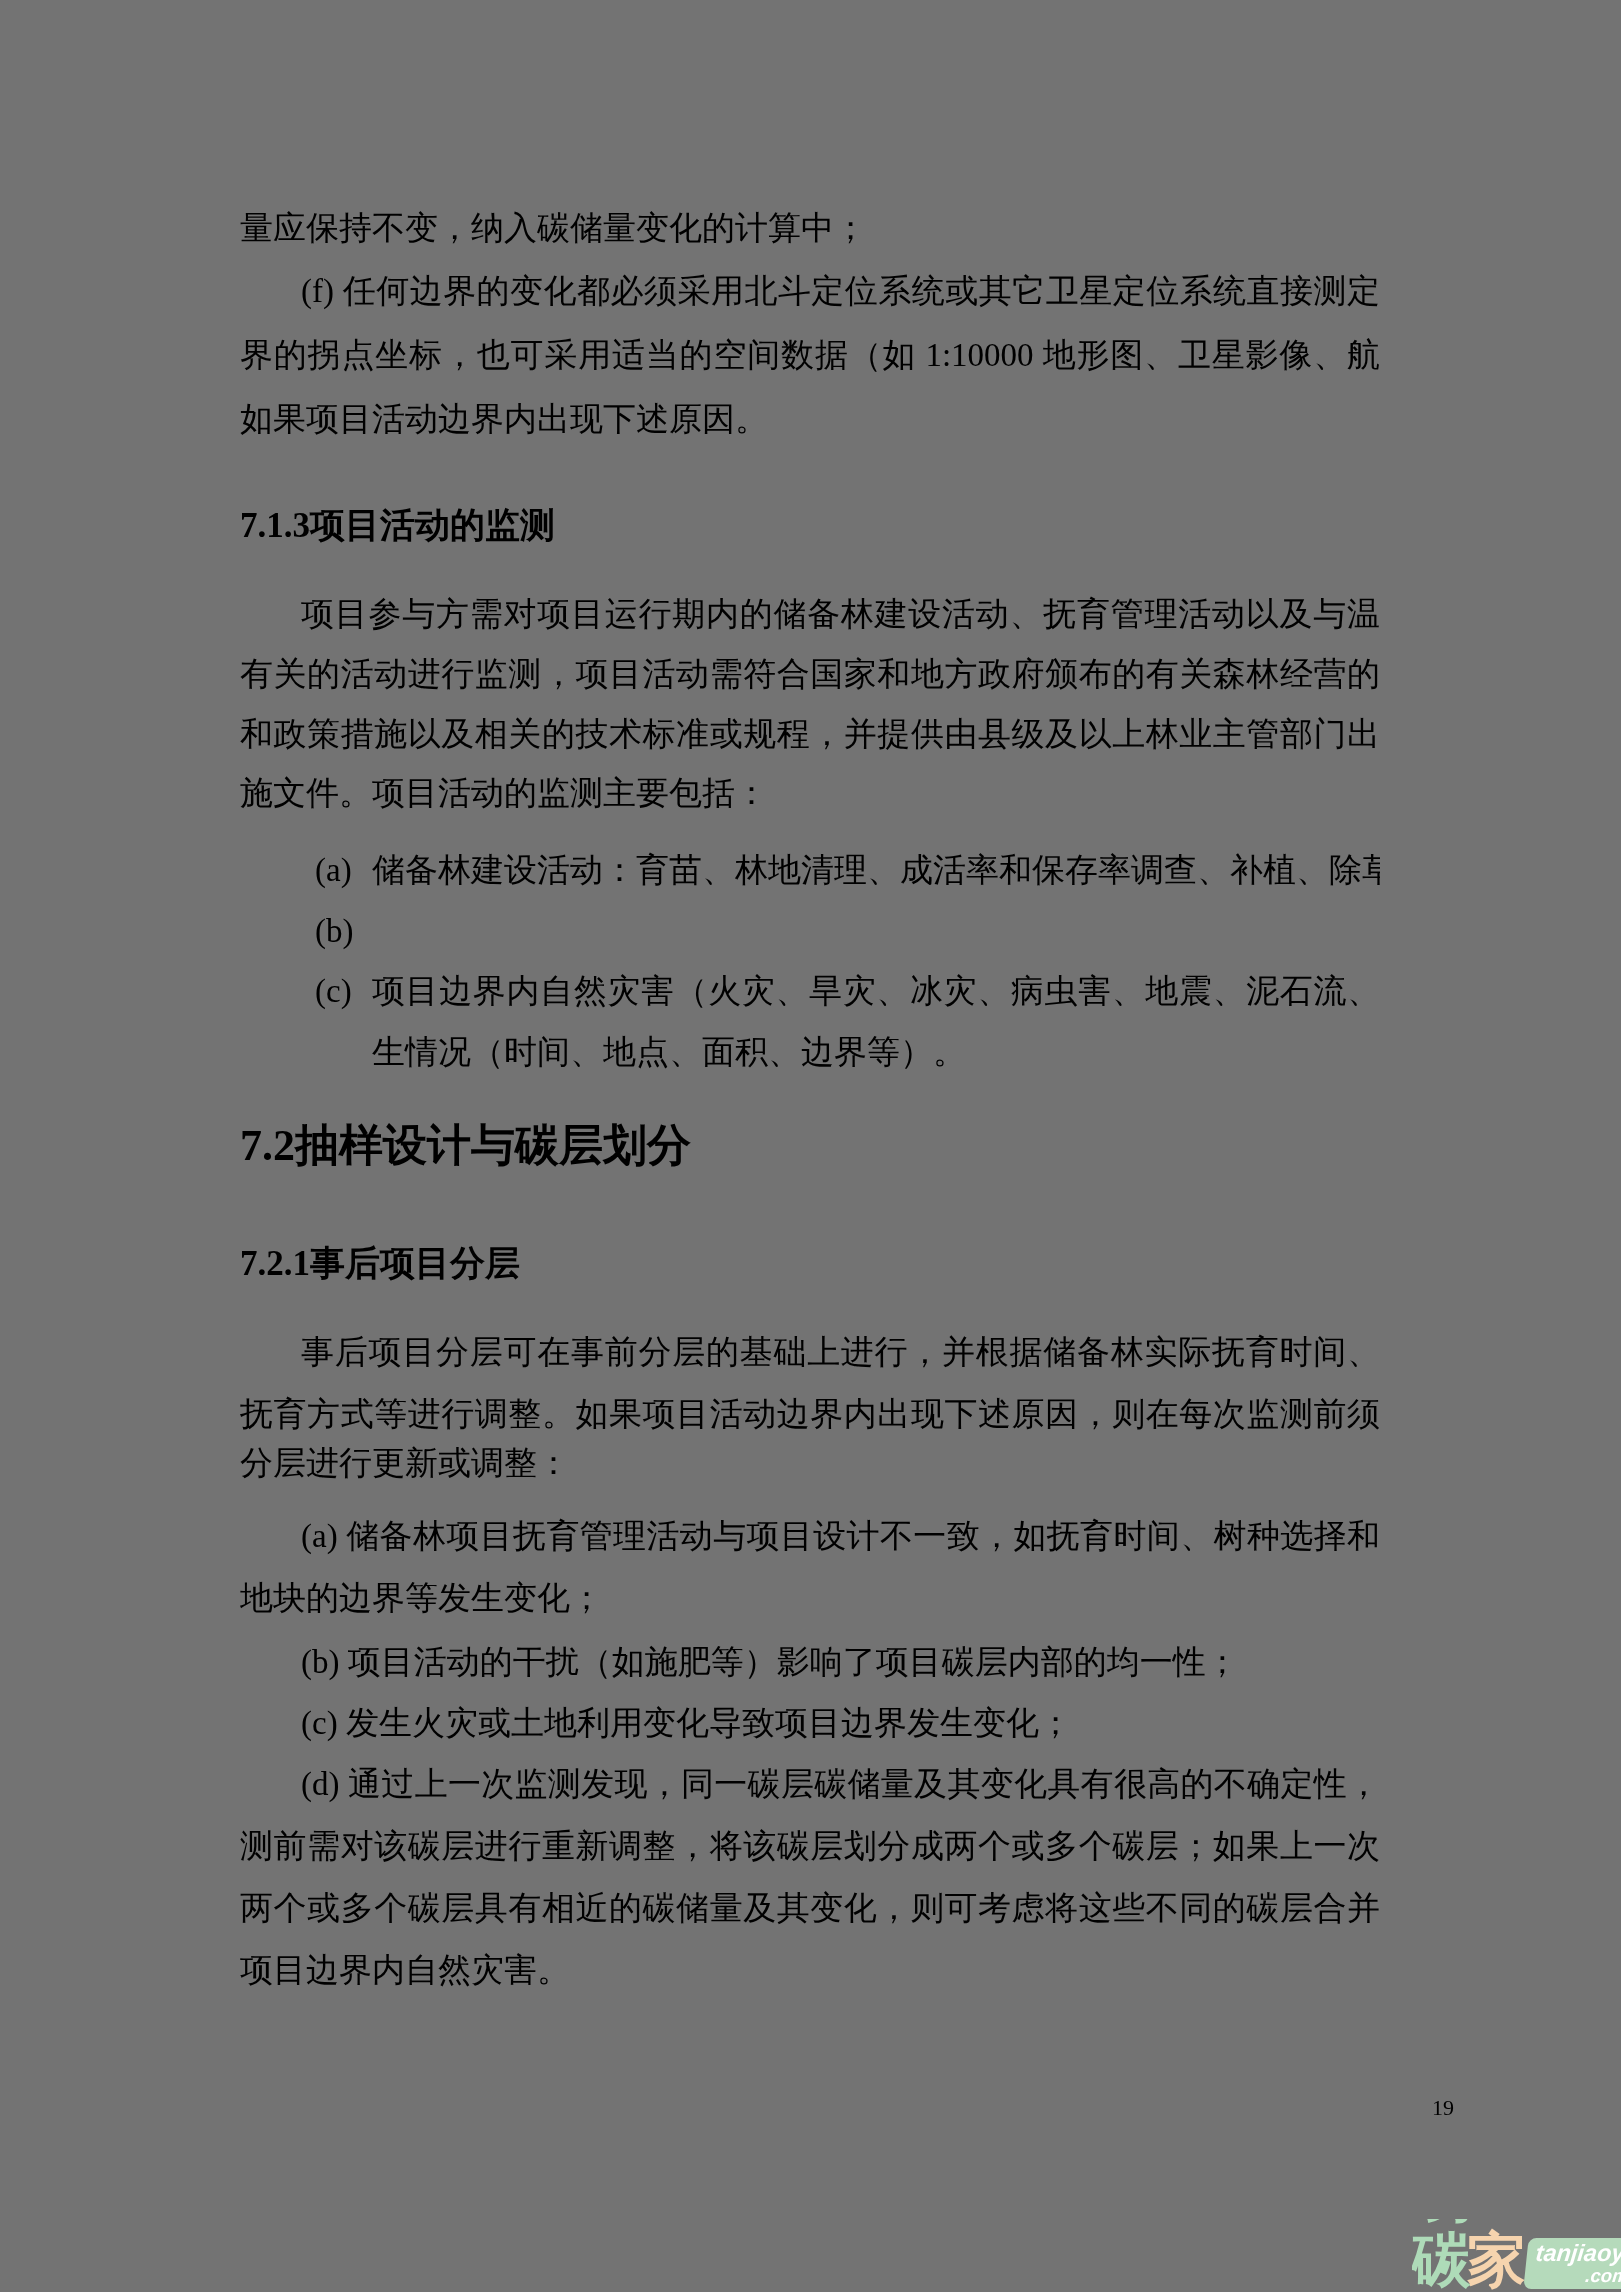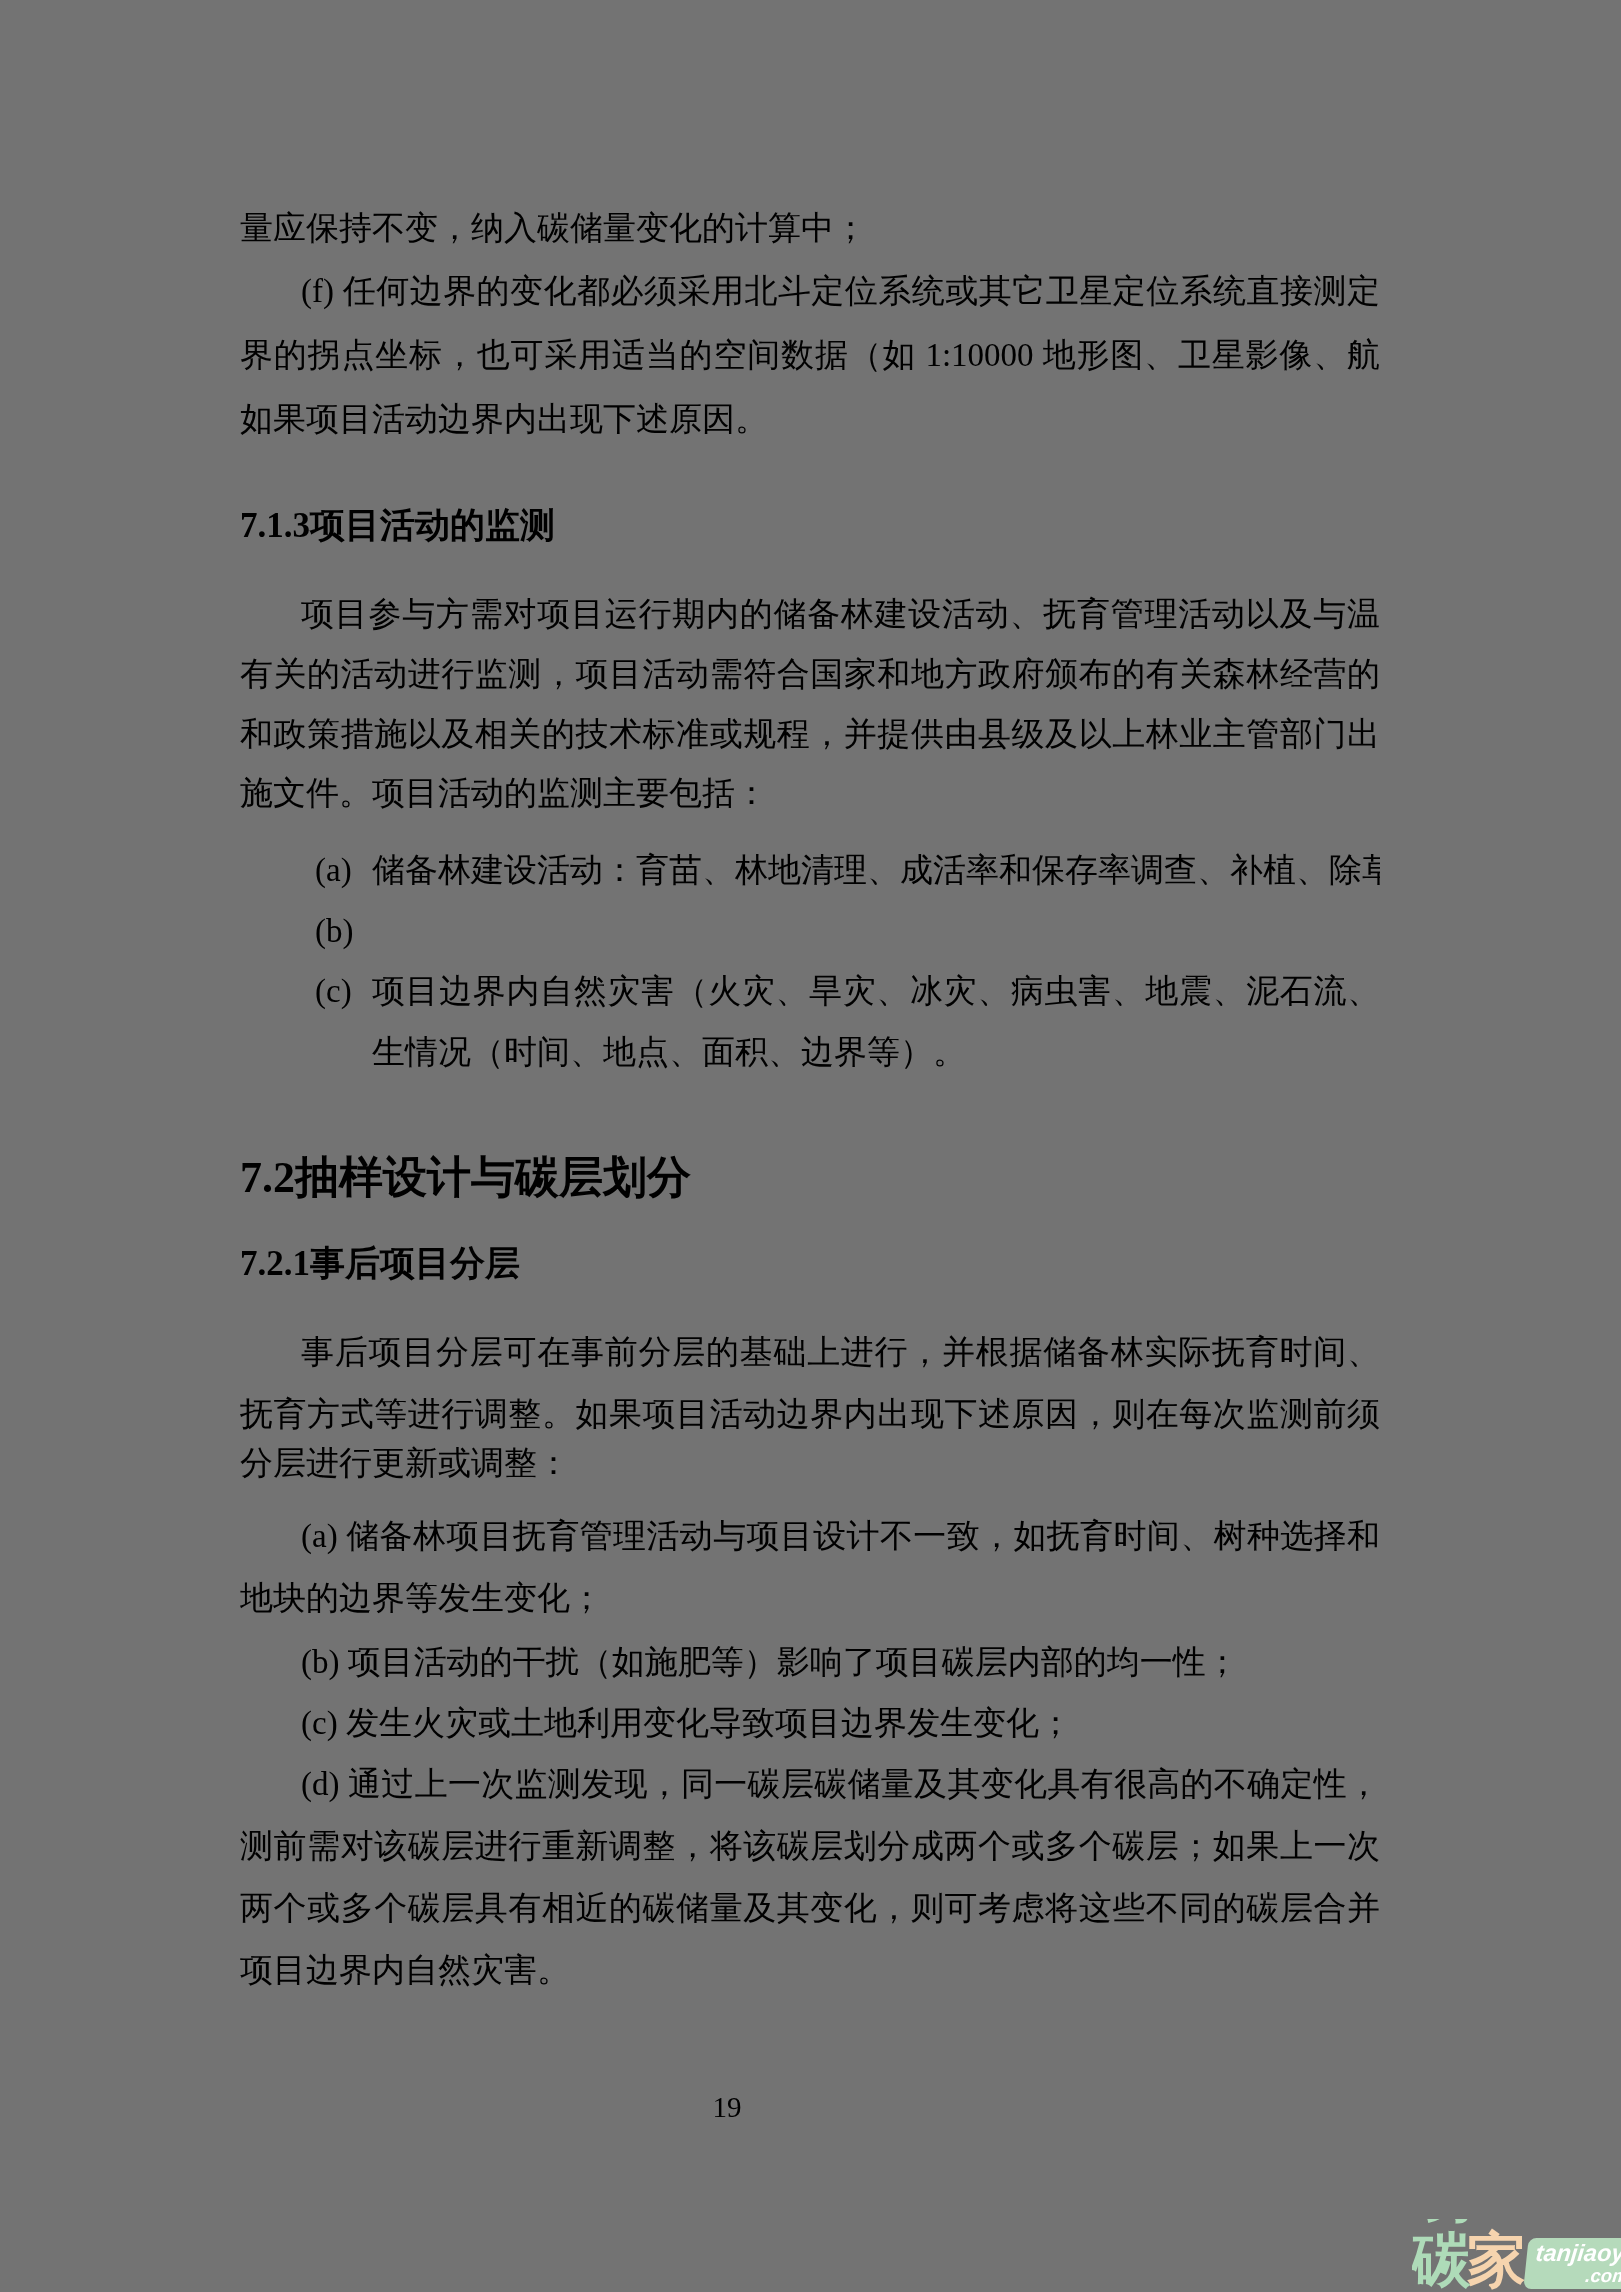--- a/index.html
+++ b/index.html
@@ -29,35 +29,35 @@
   .h-sub{
     position:absolute;left:240px;width:1140px;
     height:51px;line-height:51px;
     font-size:35px;font-weight:bold;
     white-space:nowrap;overflow:hidden;
   }
   .h-main{
     position:absolute;left:240px;width:1140px;
     height:59px;line-height:59px;
     font-size:44px;font-weight:bold;
-    white-space:nowrap;overflow:hidden;margin-top:32px;
+    white-space:nowrap;overflow:hidden;
   }
   .li-marker{
     position:absolute;left:75px;top:0;
     display:inline-block;
   }
   .li-text{
     display:block;
     margin-left:132px;
   }
   .li-text.j{text-align:justify;text-align-last:justify;}
   .page-number{
     position:absolute;left:0;top:2086px;width:1454px;
     height:43px;line-height:43px;
-    text-align:center;font-size:29px;
+    text-align:right;font-size:22px;
   }
   .watermark{
     position:absolute;left:1412px;top:2219px;
     width:225px;height:74px;
     display:flex;align-items:flex-end;
     overflow:hidden;
   }
   .wm-char{
     font-size:59px;line-height:65px;
     font-weight:bold;

